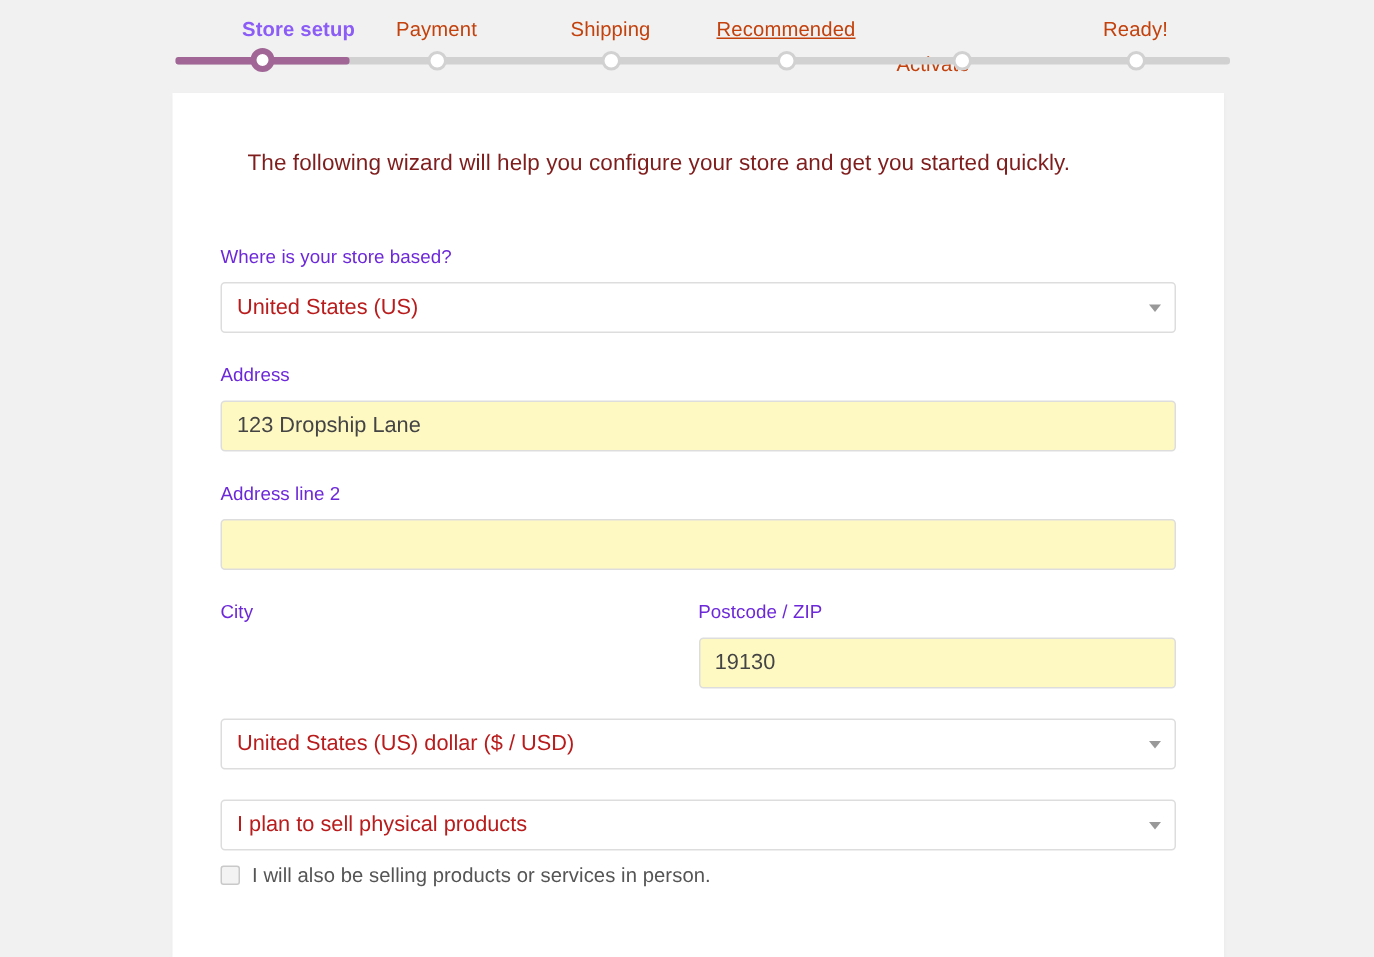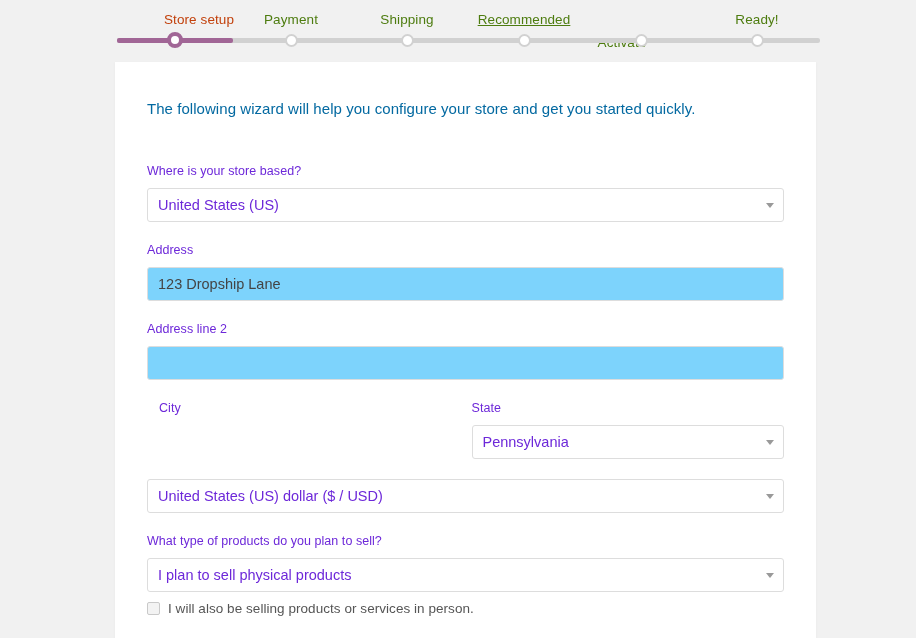--- a/index.html
+++ b/index.html
@@ -27,27 +27,27 @@
     left: 117px;
     top: 11px;
     width: 703px;
     height: 20px;
   }
   .step-label {
     position: absolute;
     transform: translateX(-50%);
     font-size: 13.5px;
     line-height: 18px;
-    color: #4d7c0f;
+    color: #c2410c;
     white-space: nowrap;
     letter-spacing: 0.1px;
   }
   .step-label.active {
-    color: #c2410c;
-    font-weight: normal;
+    color: #8b5cf6;
+    font-weight: bold;
   }
 
   .steps-track {
     position: absolute;
     left: 117px;
     top: 38px;
     width: 703px;
     height: 5px;
     background: #d1d1d1;
     border-radius: 2px;
@@ -91,22 +91,22 @@
     background: #ffffff;
     box-shadow: 0 1px 3px rgba(0,0,0,0.04);
   }
   .card-inner {
     padding: 36px 32px 20px 32px;
   }
 
   .intro-text {
     font-size: 15px;
     line-height: 1.5;
-    color: #0369a1;
-    margin: 0 0 42px 0;
+    color: #7f1d1d;
+    margin: 0 0 42px 18px;
     letter-spacing: 0.05px;
   }
 
   .field-block {
     margin-bottom: 20px;
   }
   .field-label {
     display: block;
     font-size: 12.5px;
     line-height: 16px;
@@ -114,21 +114,21 @@
     margin-bottom: 9px;
     letter-spacing: 0.05px;
   }
 
   .ctrl {
     box-sizing: border-box;
     width: 100%;
     height: 34px;
     border: 1px solid #ddd;
     border-radius: 3px;
-    background: #7dd3fc;
+    background: #fef9c3;
     font-family: "Liberation Sans", sans-serif;
     font-size: 14.5px;
     color: #444;
     padding: 0 10px;
     line-height: 32px;
     outline: none;
   }
   input.ctrl::placeholder { color: #bbb; }
 
   .select-wrap {
@@ -136,21 +136,21 @@
     width: 100%;
   }
   .select-display {
     box-sizing: border-box;
     width: 100%;
     height: 34px;
     border: 1px solid #ddd;
     border-radius: 3px;
     background: #fff;
     font-size: 14.5px;
-    color: #6d28d9;
+    color: #b91c1c;
     padding: 0 26px 0 10px;
     line-height: 32px;
     white-space: nowrap;
     overflow: hidden;
     text-overflow: ellipsis;
     cursor: pointer;
   }
   .select-arrow {
     position: absolute;
     right: 10px;
@@ -161,21 +161,20 @@
     border-left: 4.5px solid transparent;
     border-right: 4.5px solid transparent;
     border-top: 5px solid #999;
     pointer-events: none;
   }
 
   
   .row-3 {
     display: flex;
     margin-bottom: 20px;
-    margin-left: 12px;
   }
   .row-3 > .col {
     flex: 1 1 0;
     min-width: 0;
   }
 
   
   .checkbox-row {
     display: flex;
     align-items: center;
@@ -246,37 +245,33 @@
     <div class="field-block">
       <label class="field-label">Address line 2</label>
       <input class="ctrl" type="text" value="" style="">
     </div>
 
     <div class="row-3">
       <div class="col">
         <label class="field-label">City</label>
       </div>
       <div class="col">
-        <label class="field-label">State</label>
-        <div class="select-wrap">
-          <div class="select-display">Pennsylvania</div>
-          <span class="select-arrow"></span>
-        </div>
+        <label class="field-label">Postcode / ZIP</label>
+        <input class="ctrl" type="text" value="19130" style="">
       </div>
     </div>
 
     <div class="field-block">
       <div class="select-wrap">
         <div class="select-display">United States (US) dollar ($ / USD)</div>
         <span class="select-arrow"></span>
       </div>
     </div>
 
     <div class="field-block" style="margin-bottom:0;">
-      <label class="field-label">What type of products do you plan to sell?</label>
       <div class="select-wrap">
         <div class="select-display">I plan to sell physical products</div>
         <span class="select-arrow"></span>
       </div>
 
       <div class="checkbox-row">
         <span class="cb-box"></span>
         <span class="cb-label">I will also be selling products or services in person.</span>
       </div>
     </div>

